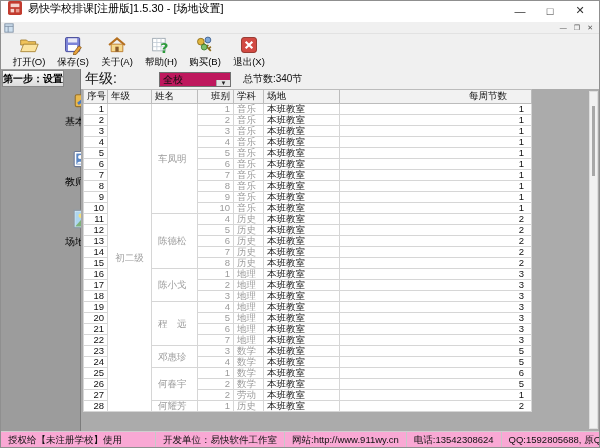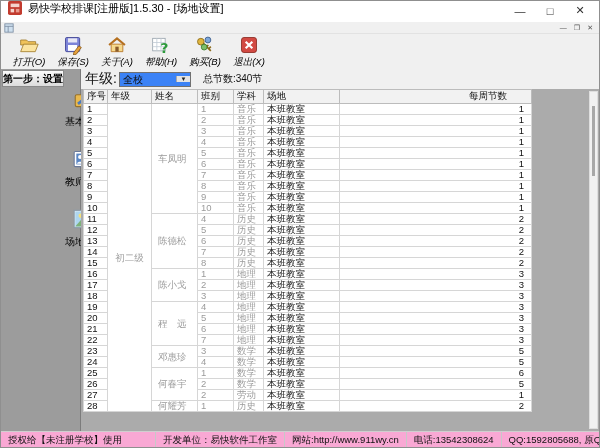--- a/index.html
+++ b/index.html
@@ -18,21 +18,21 @@
   .menubar { height:12px; background:#f0f0f0; border-bottom:1px solid #e2e2e2; display:flex; align-items:center; padding:0 3px; flex:0 0 auto; }
   .child-icon { width:10px; height:10px; }
   .child-controls { margin-left:auto; display:flex; gap:7px; padding-right:3px; }
   .child-btn { font-size:7px; color:#555; line-height:10px; }
 
   
   .toolbar { height:35px; background:#f0f0f0; display:flex; align-items:flex-start; padding:1px 4px 0 6px; flex:0 0 auto; }
   .tb-btn { width:44px; height:33px; display:flex; flex-direction:column; align-items:center; justify-content:flex-start; cursor:default; }
   .tb-icon { width:20px; height:20px; }
   .tb-icon svg { width:20px; height:20px; display:block; }
-  .tb-label { font-size:9.5px; color:#000; margin-top:1px; white-space:nowrap;font-style:italic; }
+  .tb-label { font-size:9.5px; color:#000; margin-top:1px; white-space:nowrap; }
 
   
   .content { flex:1 1 auto; display:flex; min-height:0; }
 
   
   .sidebar { width:80px; background:#9c9c9c; border-right:1px solid #7c7c7c; display:flex; flex-direction:row; flex:0 0 auto; }
   .step-header { height:17px; margin:1px; background:linear-gradient(#fbfbfb,#dcdcdc); border:1px solid #8a8a8a; font-size:10px; font-weight:bold; color:#000; display:flex; align-items:center; justify-content:center; white-space:nowrap; }
   .side-item { margin-top:17px; display:flex; flex-direction:column; align-items:center; cursor:default; }
   .side-icon { width:26px; height:26px; }
   .side-icon svg { width:26px; height:26px; display:block; }
@@ -41,31 +41,31 @@
   .mini-panel { height:34px; margin:0 1px; background:#ffffff; border:1px solid #8a8a8a; padding:2px 3px; display:flex; flex-direction:column; justify-content:space-between; }
   .mini-row { display:flex; justify-content:space-between; }
   .mini-bar { height:2px; background:#9a9a9a; }
   .mini-bar.a { width:26px; } .mini-bar.b { width:8px; } .mini-bar.c { width:16px; }
   .step2 { height:7px; overflow:hidden; margin:1px; background:linear-gradient(#fbfbfb,#dcdcdc); border:1px solid #8a8a8a; font-size:10px; font-weight:bold; text-align:center; line-height:14px; white-space:nowrap; }
 
   
   .main { flex:1 1 auto; display:flex; flex-direction:column; min-width:0; }
   .filterbar { height:20px; background:#f0f0f0; display:flex; align-items:center; padding-left:4px; flex:0 0 auto; }
   .filter-label { font-size:14px; margin-right:2px; }
-  .combo { width:72px; height:15px; border:1px solid #707070; background:#3b82f6; display:flex; align-items:center; }
+  .combo { width:72px; height:15px; border:1px solid #707070; background:#be185d; display:flex; align-items:flex-end;margin-left:40px; }
   .combo-value { flex:1; font-size:10px; line-height:13px; padding-left:3px; overflow:hidden; white-space:nowrap; }
   .combo-btn { width:14px; background:#e3e3e3; border-left:1px solid #a8a8a8; display:flex; align-items:center; justify-content:center; font-size:6px; color:#222; }
   .total-text { margin-left:12px; font-size:10px; white-space:nowrap; }
   .hint-text { margin-left:14px; font-size:10px; white-space:nowrap; }
 
   .grid-area { flex:1 1 auto; position:relative; background:#ababab; overflow:hidden; }
   table.venue { position:absolute; left:2px; top:0; width:448px; border-collapse:collapse; table-layout:fixed; background:#c4b5fd; border:1px solid #9a9a9a; }
   .venue th { height:12px; background:#f2f2f2; border:1px solid #bcbcbc; font-weight:normal; font-size:9.5px; text-align:left; padding:0 3px; white-space:nowrap; overflow:hidden; }
   .venue td { height:10.6px; border:1px solid #d6d6d6; font-size:9.5px; line-height:10px; padding:0 3px; white-space:nowrap; overflow:hidden; background:#fff; }
-  .venue .r { text-align:left; }
+  .venue .r { text-align:right; }
   .venue th.r-pad { text-align:right; padding-right:24px; }
   .venue td.weekly { text-align:right; padding-right:7px; }
   .venue .gray { color:#9b9b9b; }
   .venue td.merged { vertical-align:middle; color:#9b9b9b; }
   .venue td.grade-cell { text-align:center; }
   .venue td.name-cell { padding-left:6px; }
 
   .v-scrollbar { position:absolute; top:2px; bottom:2px; right:1px; width:9px; background:#f1f1f1; border:1px solid #dedede; }
   .v-thumb { position:absolute; top:14px; left:2px; width:3px; height:70px; background:#a8a8a8; }
 

